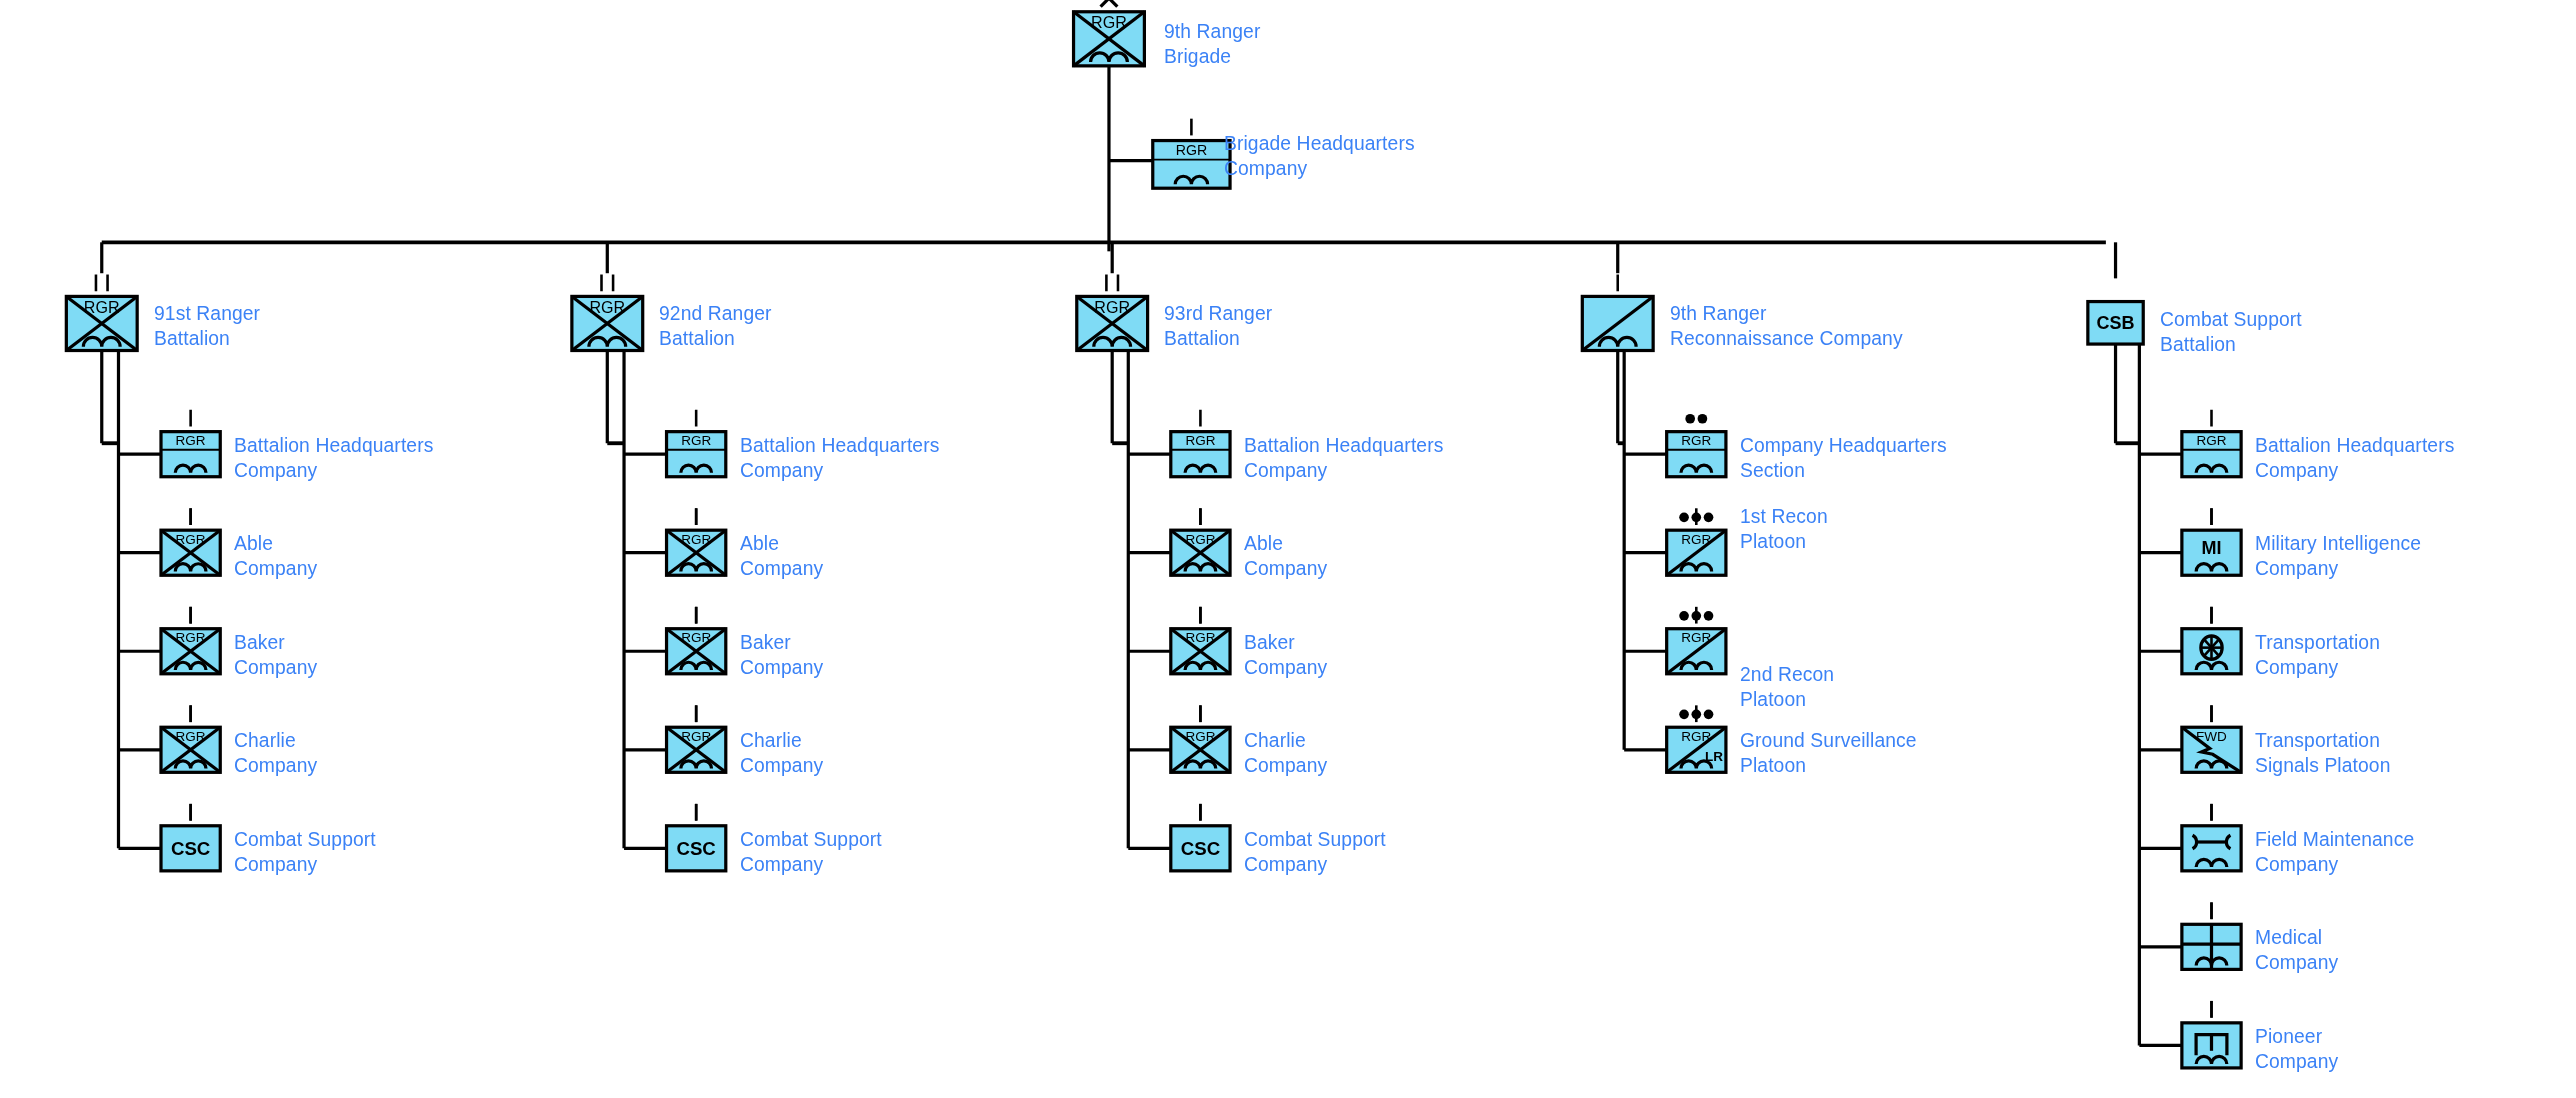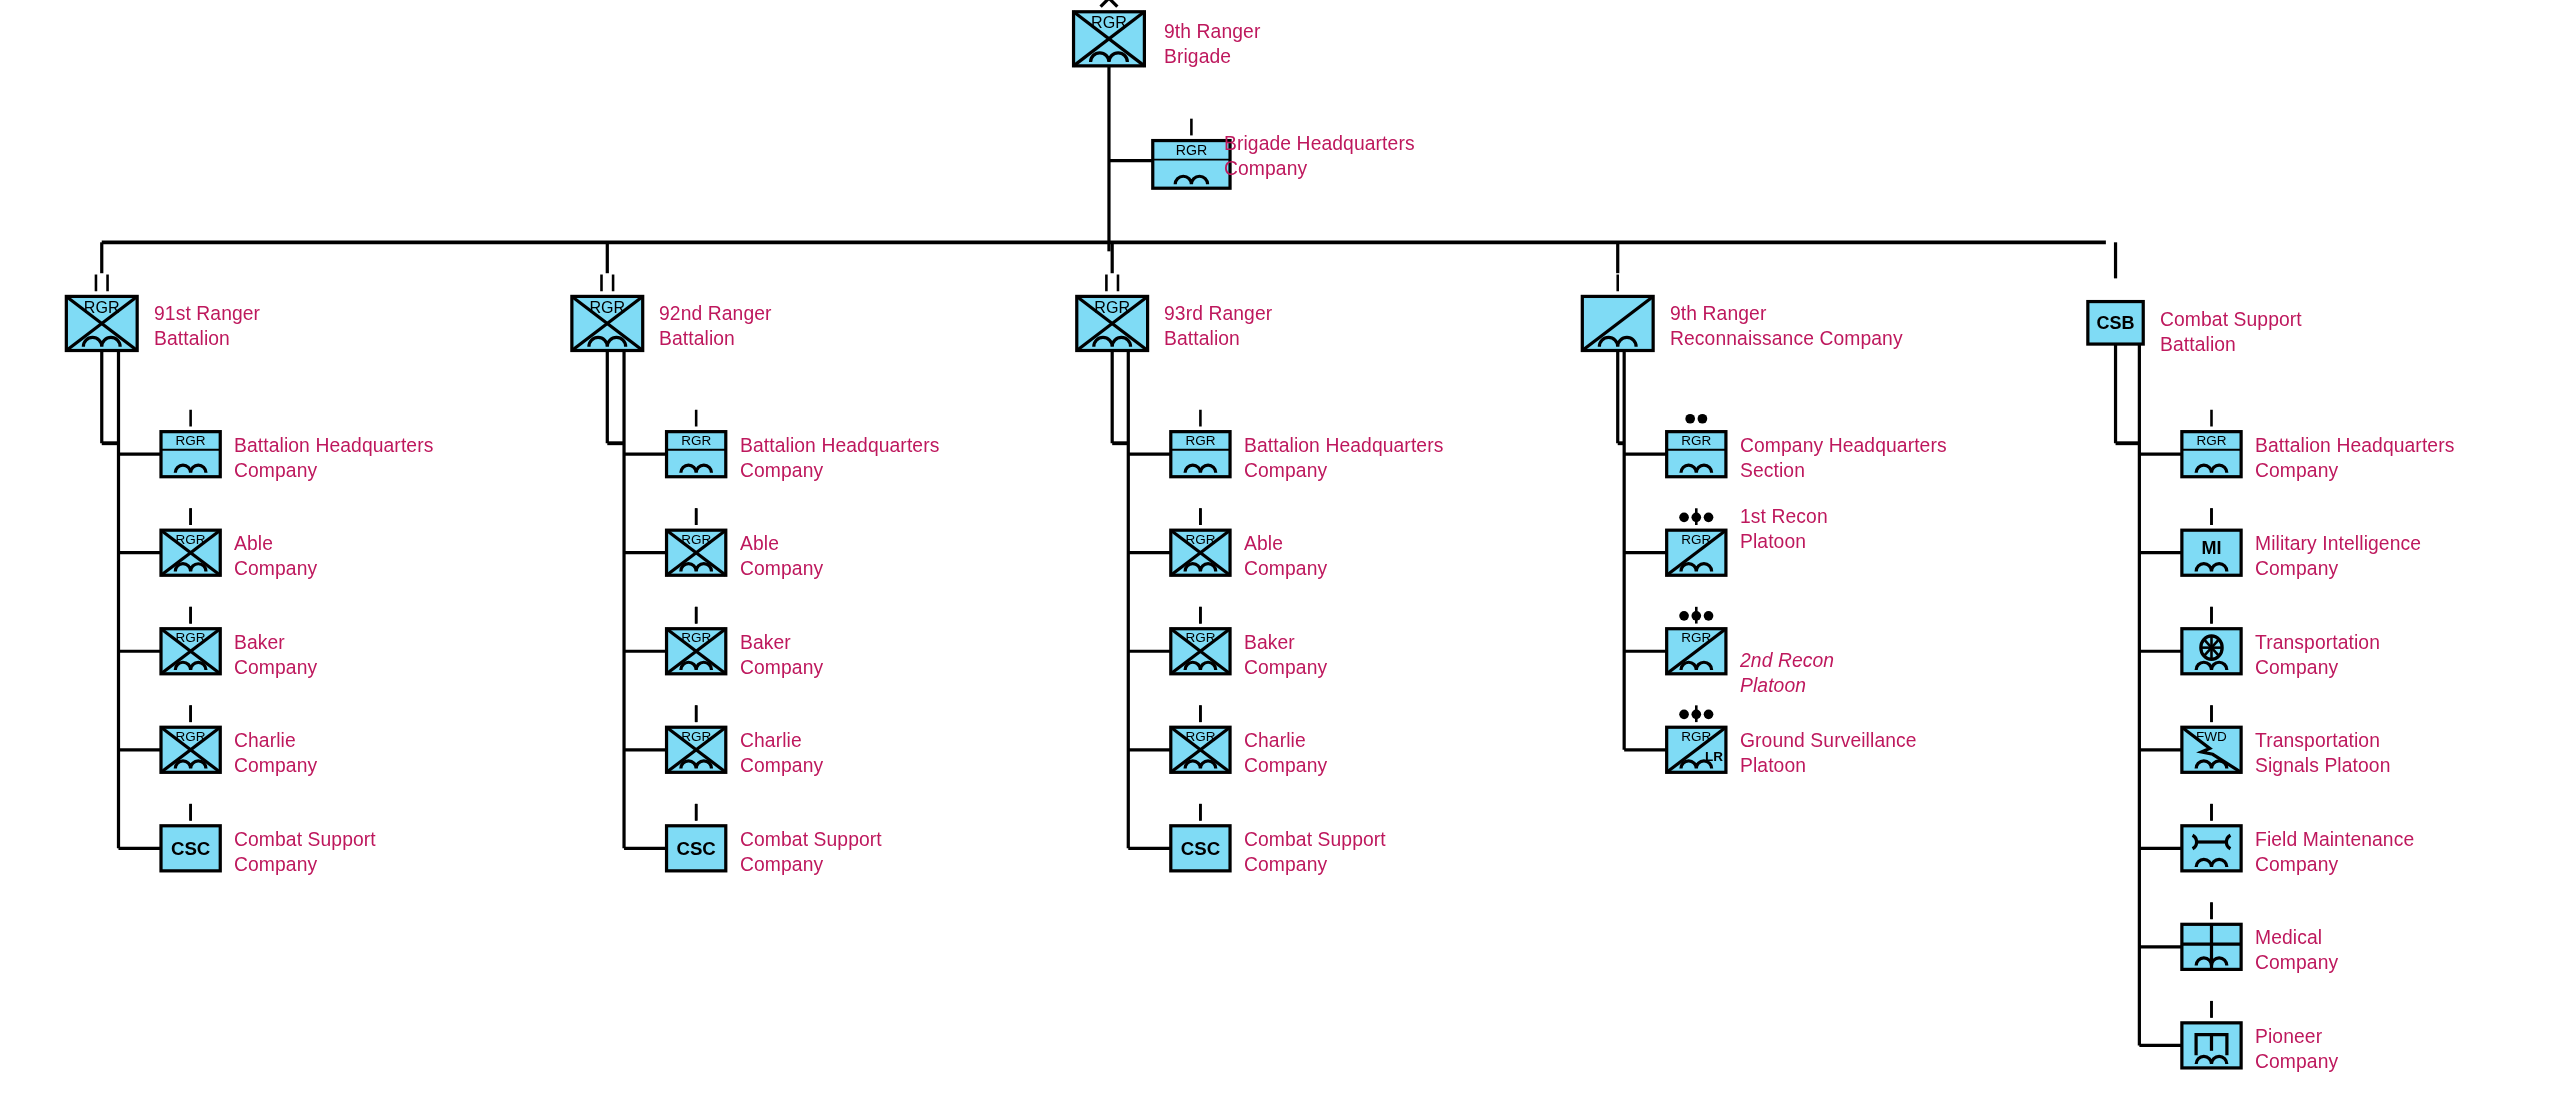--- a/index.html
+++ b/index.html
@@ -9,21 +9,21 @@
     color:#000;
     position:relative;
     overflow:hidden;
   }
   #stage{position:absolute;inset:0;}
   svg.layer{position:absolute;left:0;top:0;width:2576px;height:1099px;}
   .lbl{
     position:absolute;
     font-size:19.3px;
     line-height:1.30;
-    color:#be185d;
+    color:#3b82f6;
     white-space:pre;
     letter-spacing:0.1px;
   }
 </style>
 </head>
 <body>
 
 <div id="stage">
   <svg class="layer" id="gfx" viewBox="0 0 4000 1706" xmlns="http://www.w3.org/2000/svg">
       <g>
@@ -427,21 +427,21 @@
       <div class="lbl" style="left: 740px; top: 827px;"><div>Combat Support</div><div>Company</div></div>
       <div class="lbl" style="left: 1164px; top: 301px;"><div>93rd Ranger</div><div>Battalion</div></div>
       <div class="lbl" style="left: 1244px; top: 433px;"><div>Battalion Headquarters</div><div>Company</div></div>
       <div class="lbl" style="left: 1244px; top: 531px;"><div>Able</div><div>Company</div></div>
       <div class="lbl" style="left: 1244px; top: 630px;"><div>Baker</div><div>Company</div></div>
       <div class="lbl" style="left: 1244px; top: 728px;"><div>Charlie</div><div>Company</div></div>
       <div class="lbl" style="left: 1244px; top: 827px;"><div>Combat Support</div><div>Company</div></div>
       <div class="lbl" style="left: 1670px; top: 301px;"><div>9th Ranger</div><div>Reconnaissance Company</div></div>
       <div class="lbl" style="left: 1740px; top: 433px;"><div>Company Headquarters</div><div>Section</div></div>
       <div class="lbl" style="left: 1740px; top: 504px;"><div>1st Recon</div><div>Platoon</div></div>
-      <div class="lbl" style="left: 1740px; top: 648px; font-style: italic;"><div>2nd Recon</div><div>Platoon</div></div>
+      <div class="lbl" style="left: 1740px; top: 662px;"><div>2nd Recon</div><div>Platoon</div></div>
       <div class="lbl" style="left: 1740px; top: 728px;"><div>Ground Surveillance</div><div>Platoon</div></div>
       <div class="lbl" style="left: 2160px; top: 307px;"><div>Combat Support</div><div>Battalion</div></div>
       <div class="lbl" style="left: 2255px; top: 433px;"><div>Battalion Headquarters</div><div>Company</div></div>
       <div class="lbl" style="left: 2255px; top: 531px;"><div>Military Intelligence</div><div>Company</div></div>
       <div class="lbl" style="left: 2255px; top: 630px;"><div>Transportation</div><div>Company</div></div>
       <div class="lbl" style="left: 2255px; top: 728px;"><div>Transportation</div><div>Signals Platoon</div></div>
       <div class="lbl" style="left: 2255px; top: 827px;"><div>Field Maintenance</div><div>Company</div></div>
       <div class="lbl" style="left: 2255px; top: 925px;"><div>Medical</div><div>Company</div></div>
       <div class="lbl" style="left: 2255px; top: 1024px;"><div>Pioneer</div><div>Company</div></div>
     </div>

